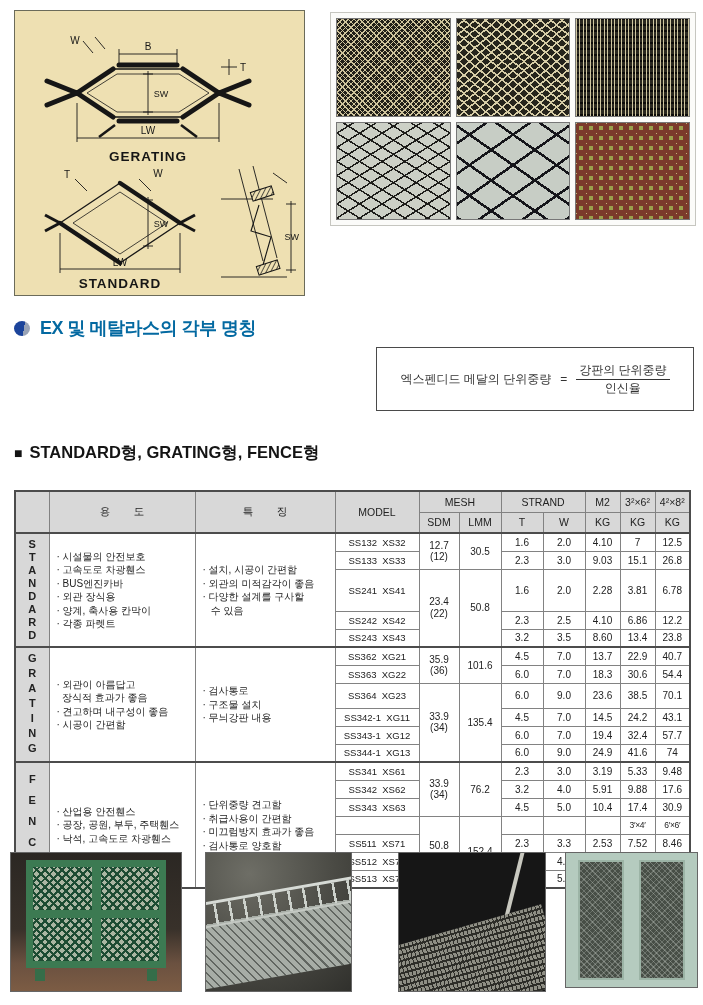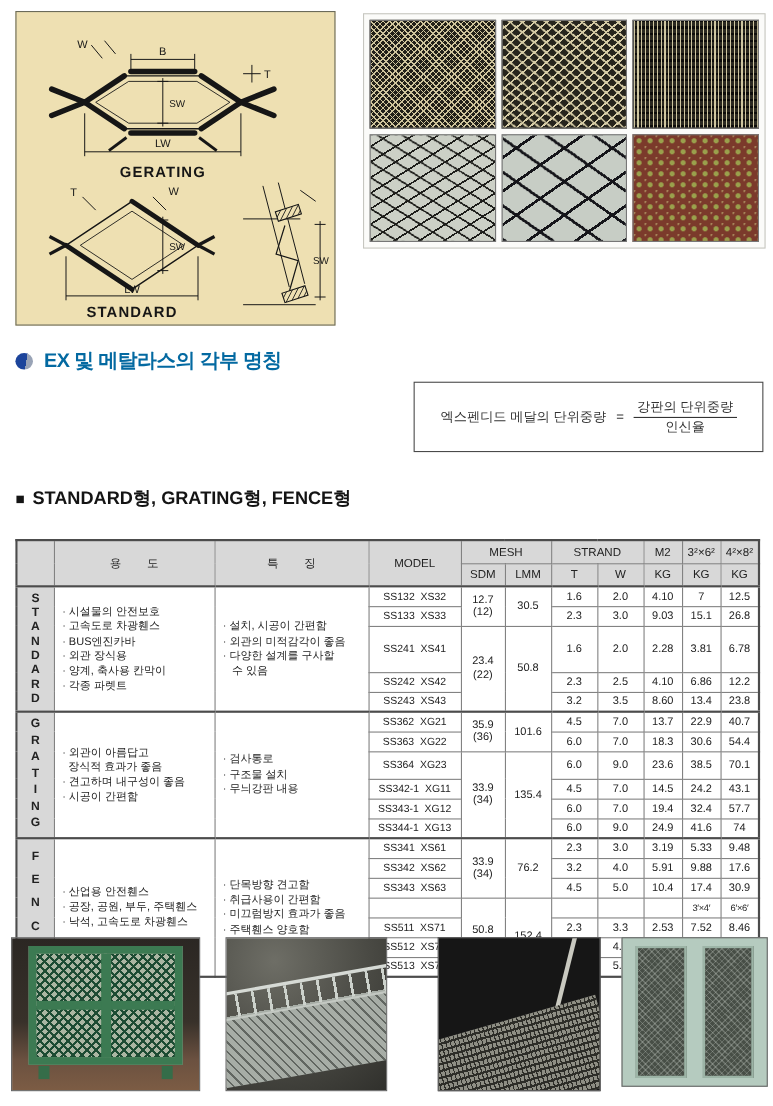--- a/index.html
+++ b/index.html
@@ -409,24 +409,24 @@
         </tr>
 
         <tr class="gstart">
           <td rowspan="7" class="glabel gl2">FENCE</td>
           <td rowspan="7" class="txt">
               <div>· 산업용 안전휀스</div>
               <div>· 공장, 공원, 부두, 주택휀스</div>
               <div>· 낙석, 고속도로 차광휀스</div>
             </td>
           <td rowspan="7" class="txt">
-              <div>· 단목방향 견고함</div>
+              <div>· 단위중량 견고함</div>
               <div>· 취급사용이 간편함</div>
               <div>· 미끄럼방지 효과가 좋음</div>
-              <div>· 주택휀스 양호함</div>
+              <div>· 검사통로 양호함</div>
             </td>
           <td class="model">SS341  XS61</td>
           <td rowspan="3" class="mesh">33.9
 (34)</td>
           <td rowspan="3" class="mesh">76.2</td>
           <td>2.3</td>
           <td>3.0</td>
           <td>3.19</td>
           <td>5.33</td>
           <td>9.48</td>

